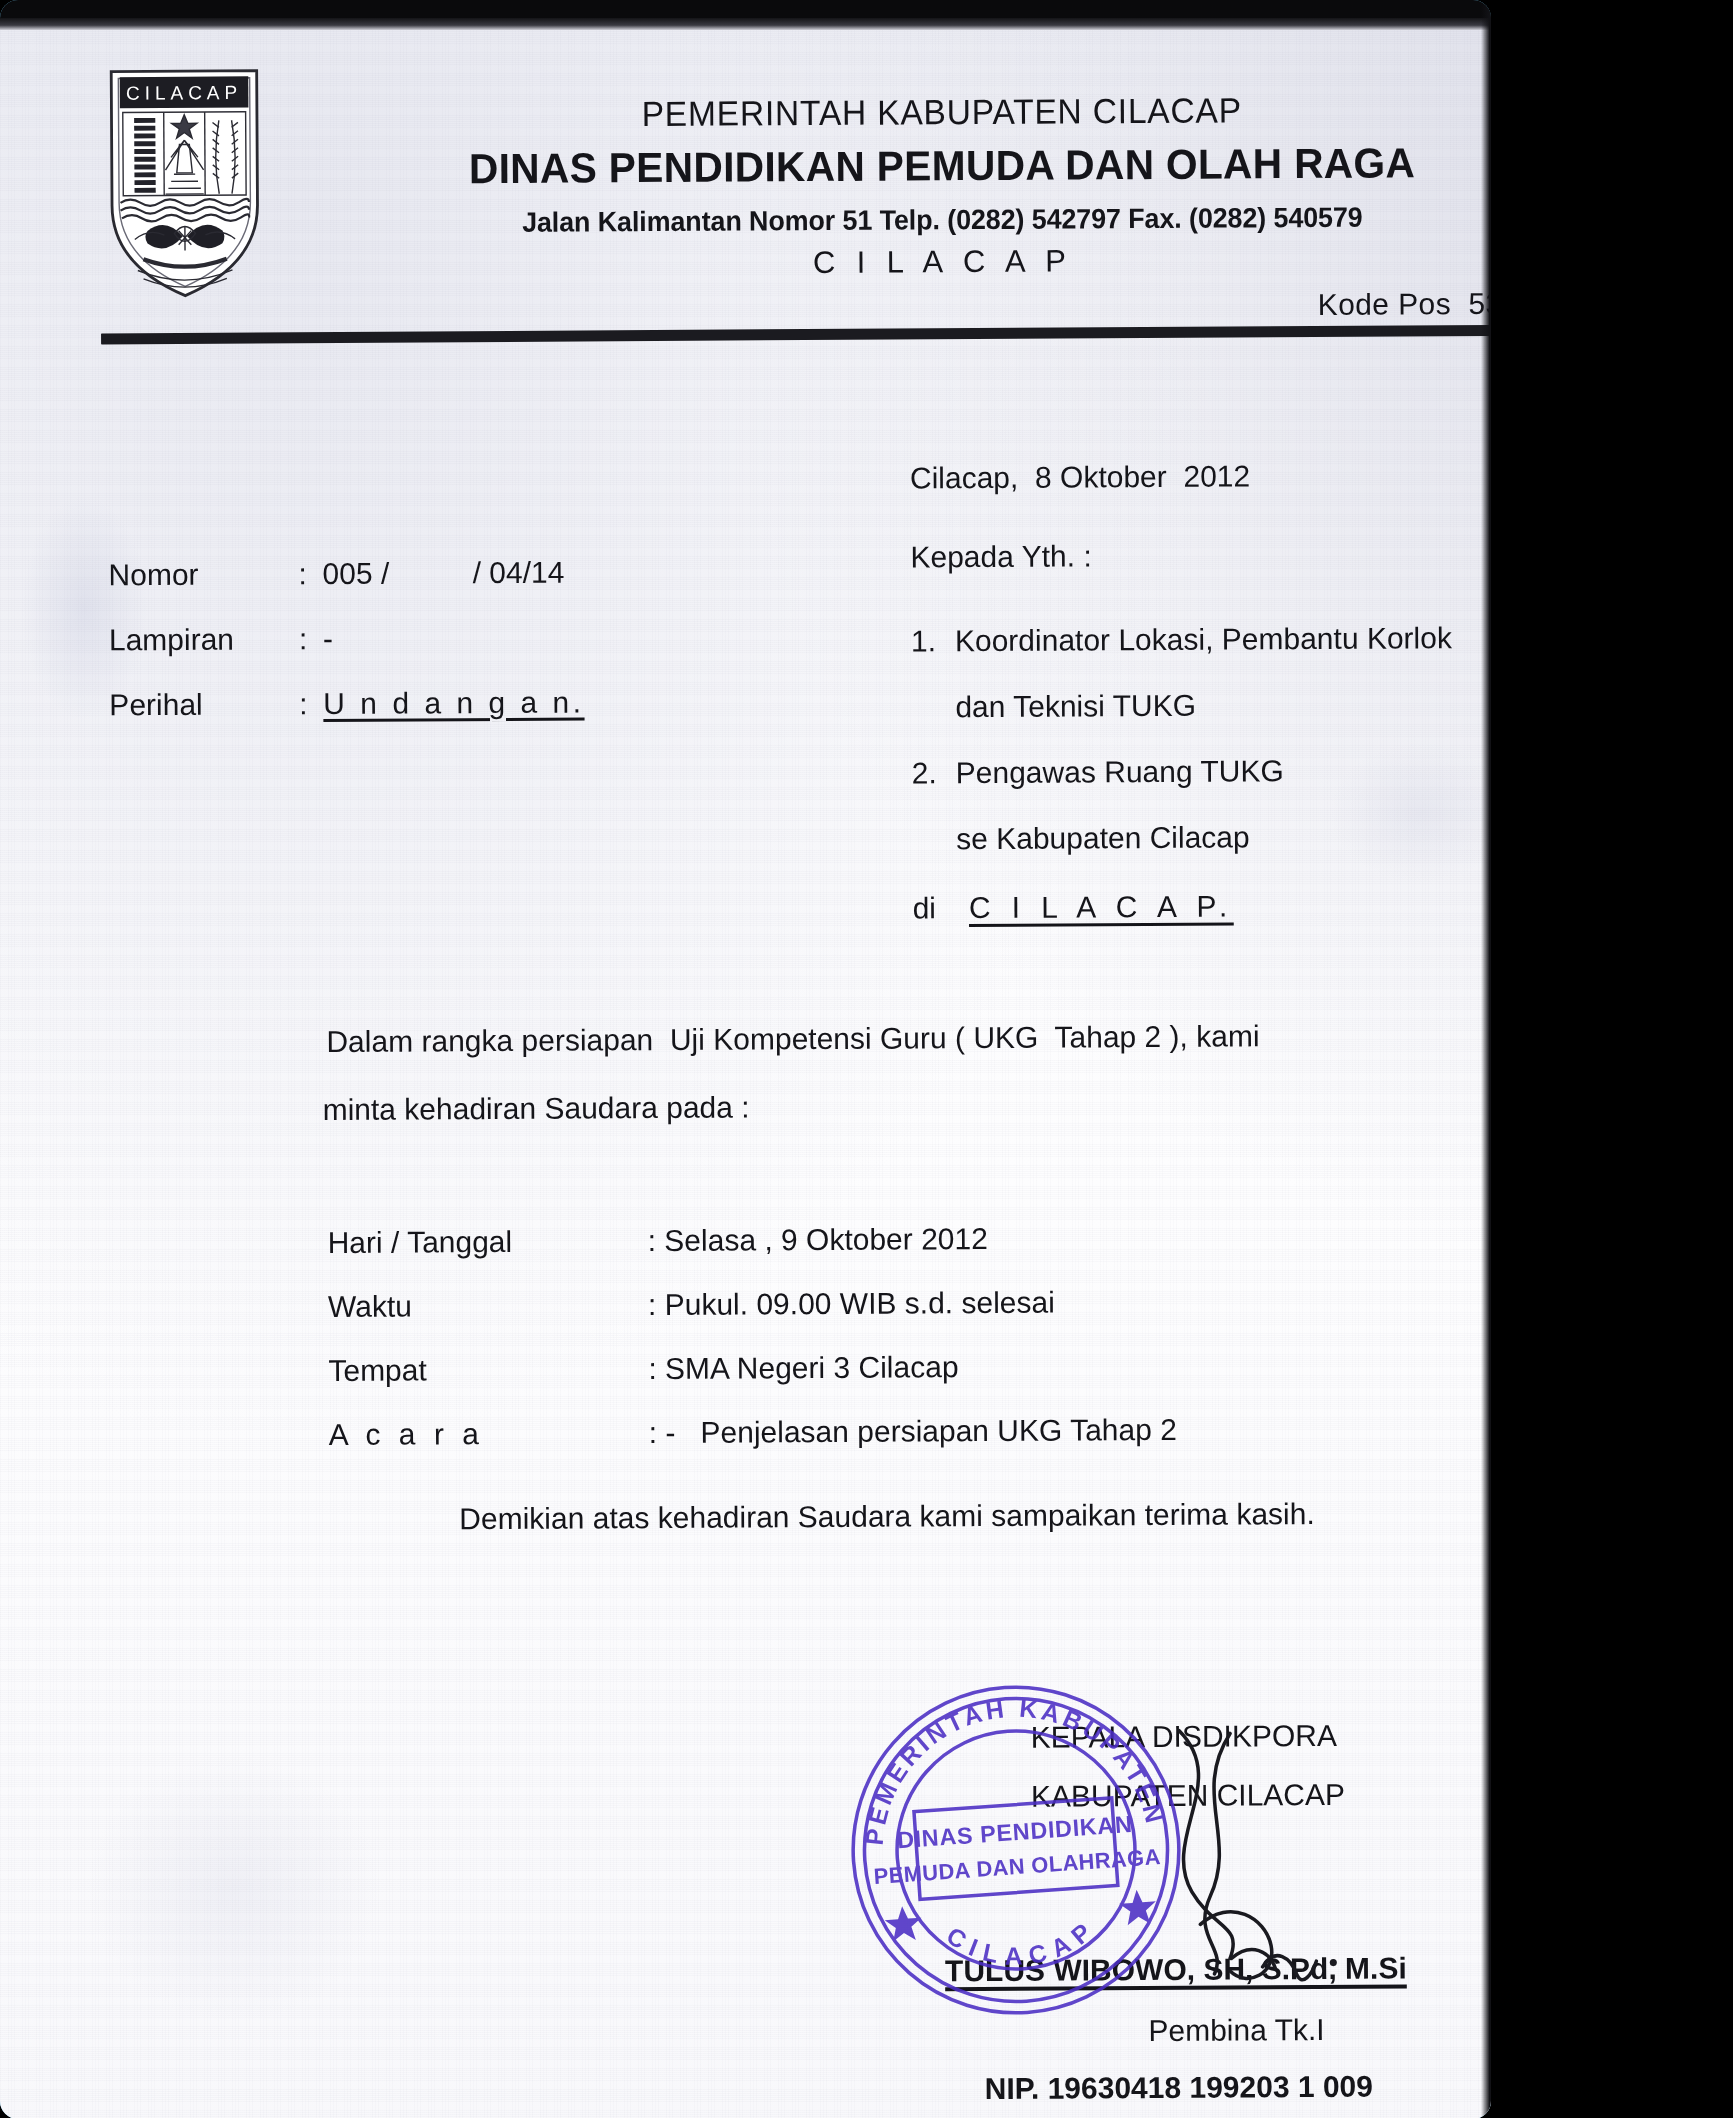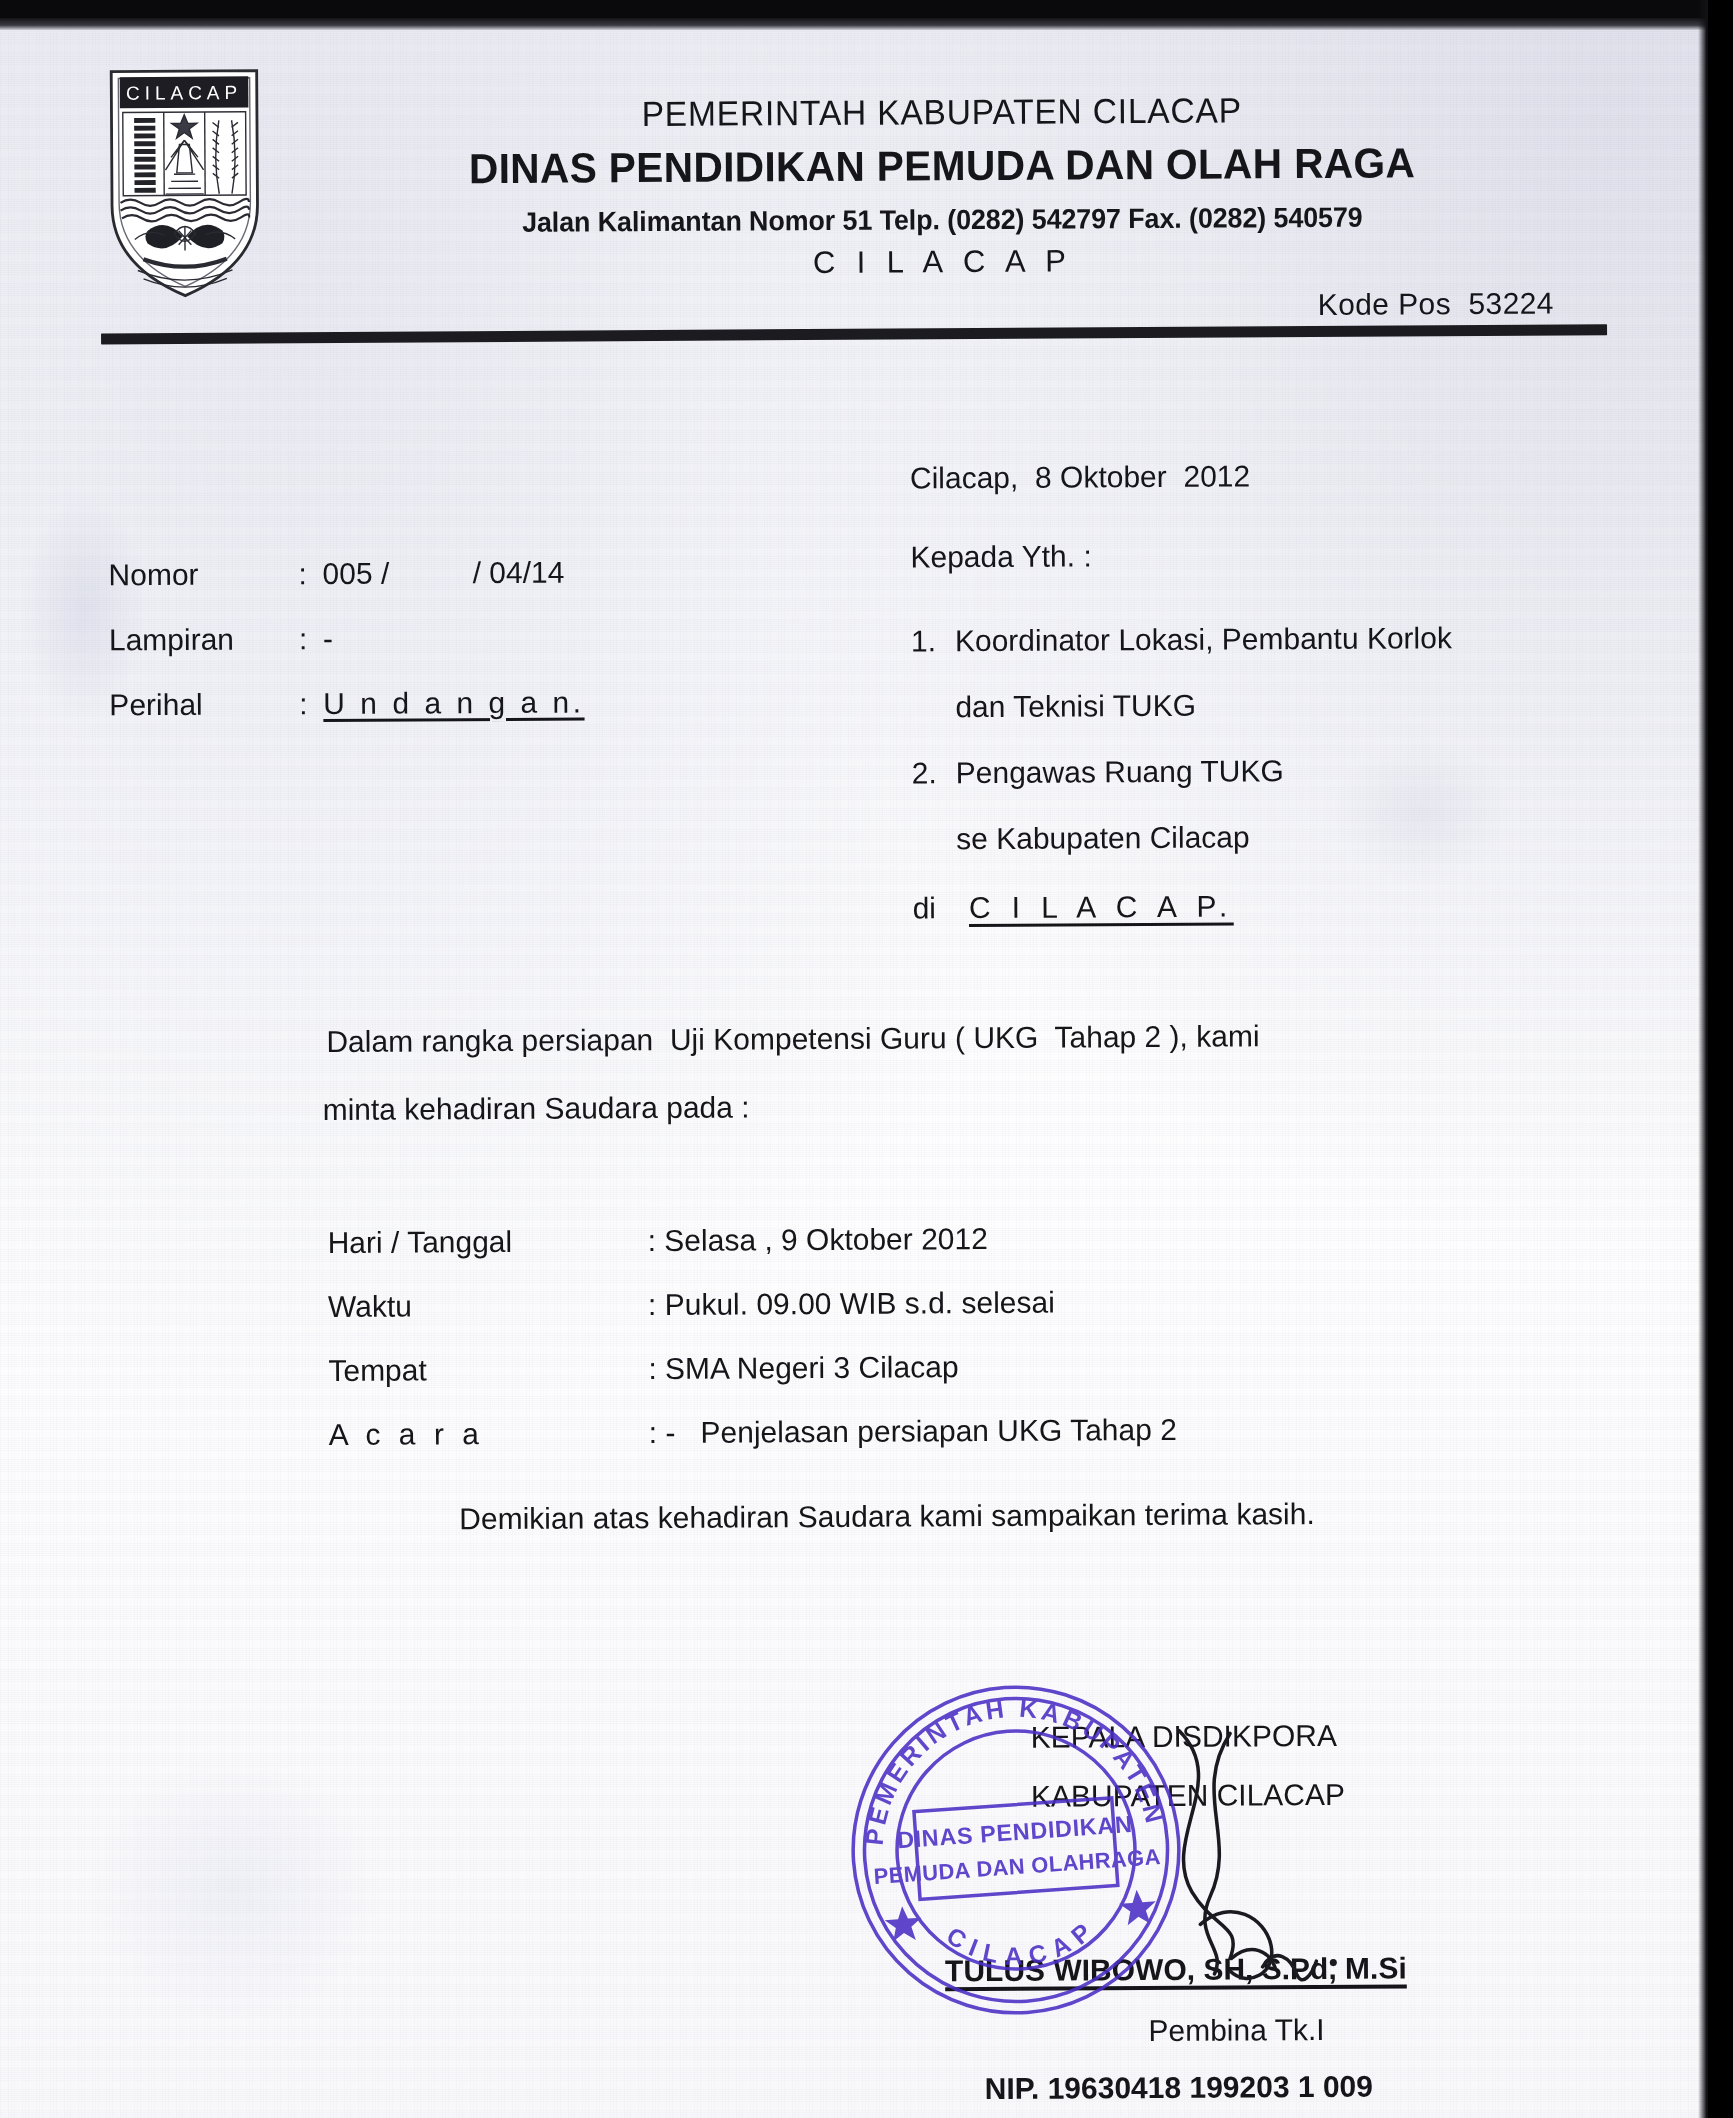--- a/index.html
+++ b/index.html
@@ -8,24 +8,25 @@
     width: 1734px;
     height: 2119px;
     background: #000000;
     font-family: "Liberation Sans", sans-serif;
     overflow: hidden;
   }
 
   
   #scan {
     position: relative;
-    width: 1708px;
+    width: 1491px;
     height: 2119px;
     background: #7dd3fc;
     overflow: hidden;
+    border-radius: 18px;
   }
 
   
   .scan-edge-top {
     position: absolute;
     left: 0; top: 0;
     width: 1734px; height: 18.4px;
     background: #0a0a0c;
     z-index: 40;
   }

